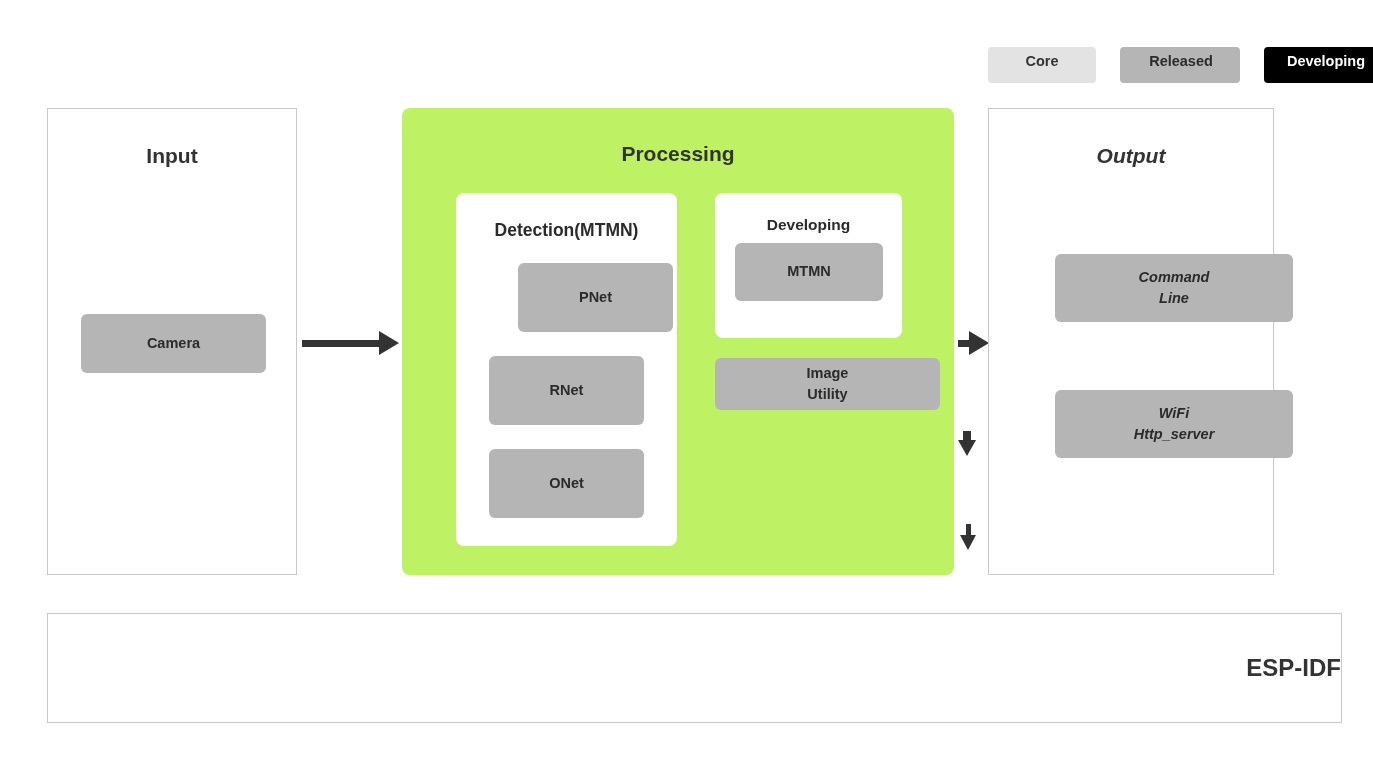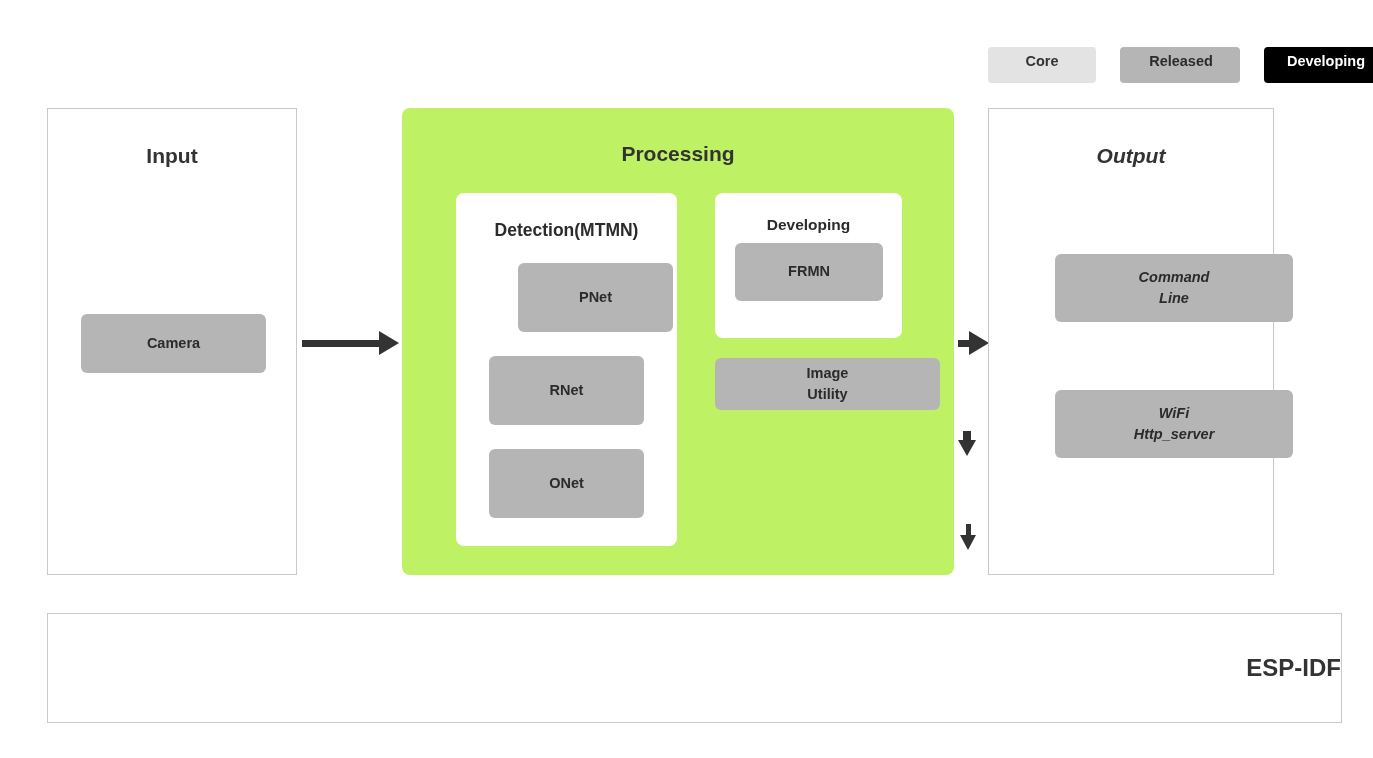--- a/index.html
+++ b/index.html
@@ -223,21 +223,21 @@
     <div class="head"></div>
   </div>
 
   <div class="arrow-v" id="arrow-rnet-onet">
     <div class="shaft"></div>
     <div class="head"></div>
   </div>
 
   <div id="group-recognition">
     <div class="group-title">Developing</div>
-    <div class="node node-released" id="node-frmn">FRMN</div>
+    <div class="node node-released" id="node-frmn">MTMN</div>
   </div>
 
   <div class="node node-released" id="node-image-utility">Image
 Utility</div>
 </div>
 
 <div class="arrow-h" id="arrow-processing-output">
   <div class="shaft"></div>
   <div class="head"></div>
 </div>

